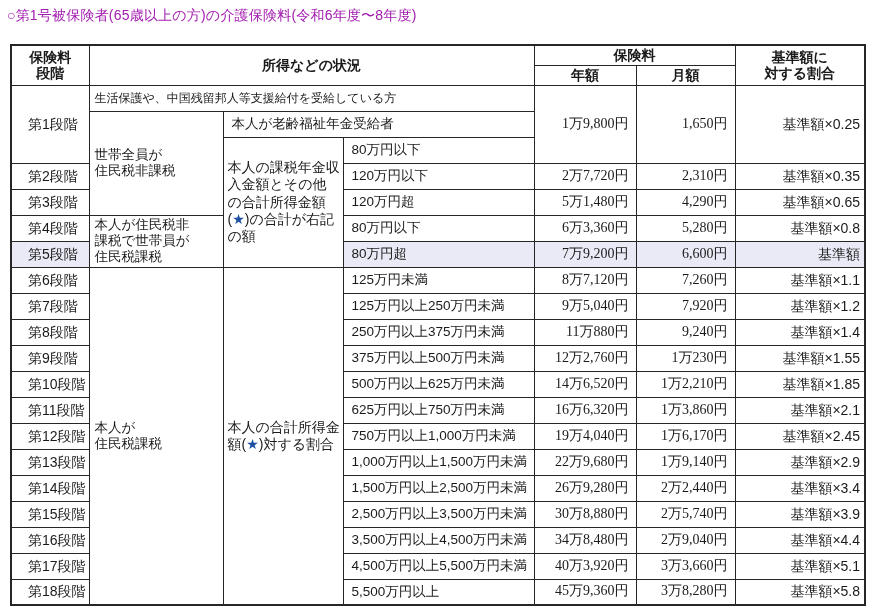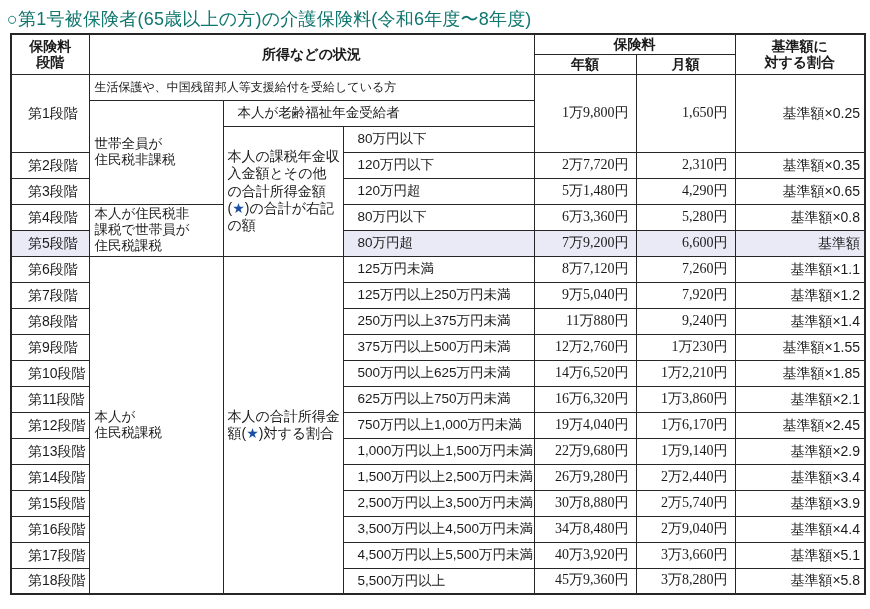--- a/index.html
+++ b/index.html
@@ -19,29 +19,29 @@
   .page {
     position: relative;
     width: 870px;
     height: 609px;
     overflow: hidden;
   }
   .doc-title {
     position: absolute;
     left: 7px;
     top: 7px;
-    font-size: 18px;
+    font-size: 14px;
     font-weight: 500;
     letter-spacing: 0.2px;
-    color: #0f766e;
+    color: #a21caf;
   }
   table.premium-table {
     position: absolute;
     left: 10px;
-    top: 33px;
+    top: 44px;
     border-collapse: collapse;
     table-layout: fixed;
     width: 854px;
     border: 2px solid var(--border);
     font-size: 14px;
   }
   .premium-table th, .premium-table td {
     border: 1px solid var(--border);
     padding: 1px 4px;
     line-height: 1.2;
@@ -69,21 +69,21 @@
   }
   td.inc-b {
     text-align: left;
     padding: 1px 2px 1px 4px;
     line-height: 1.22;
     font-size: 14px;
   }
   td.inc-c {
     text-align: left;
     white-space: nowrap;
-    padding-left: 14px;
+    padding-left: 8px;
     font-size: 13.5px;
   }
   td.inc-full {
     text-align: left;
     white-space: nowrap;
     padding-left: 5px;
     font-size: 12px;
   }
   td.num {
     text-align: right;

